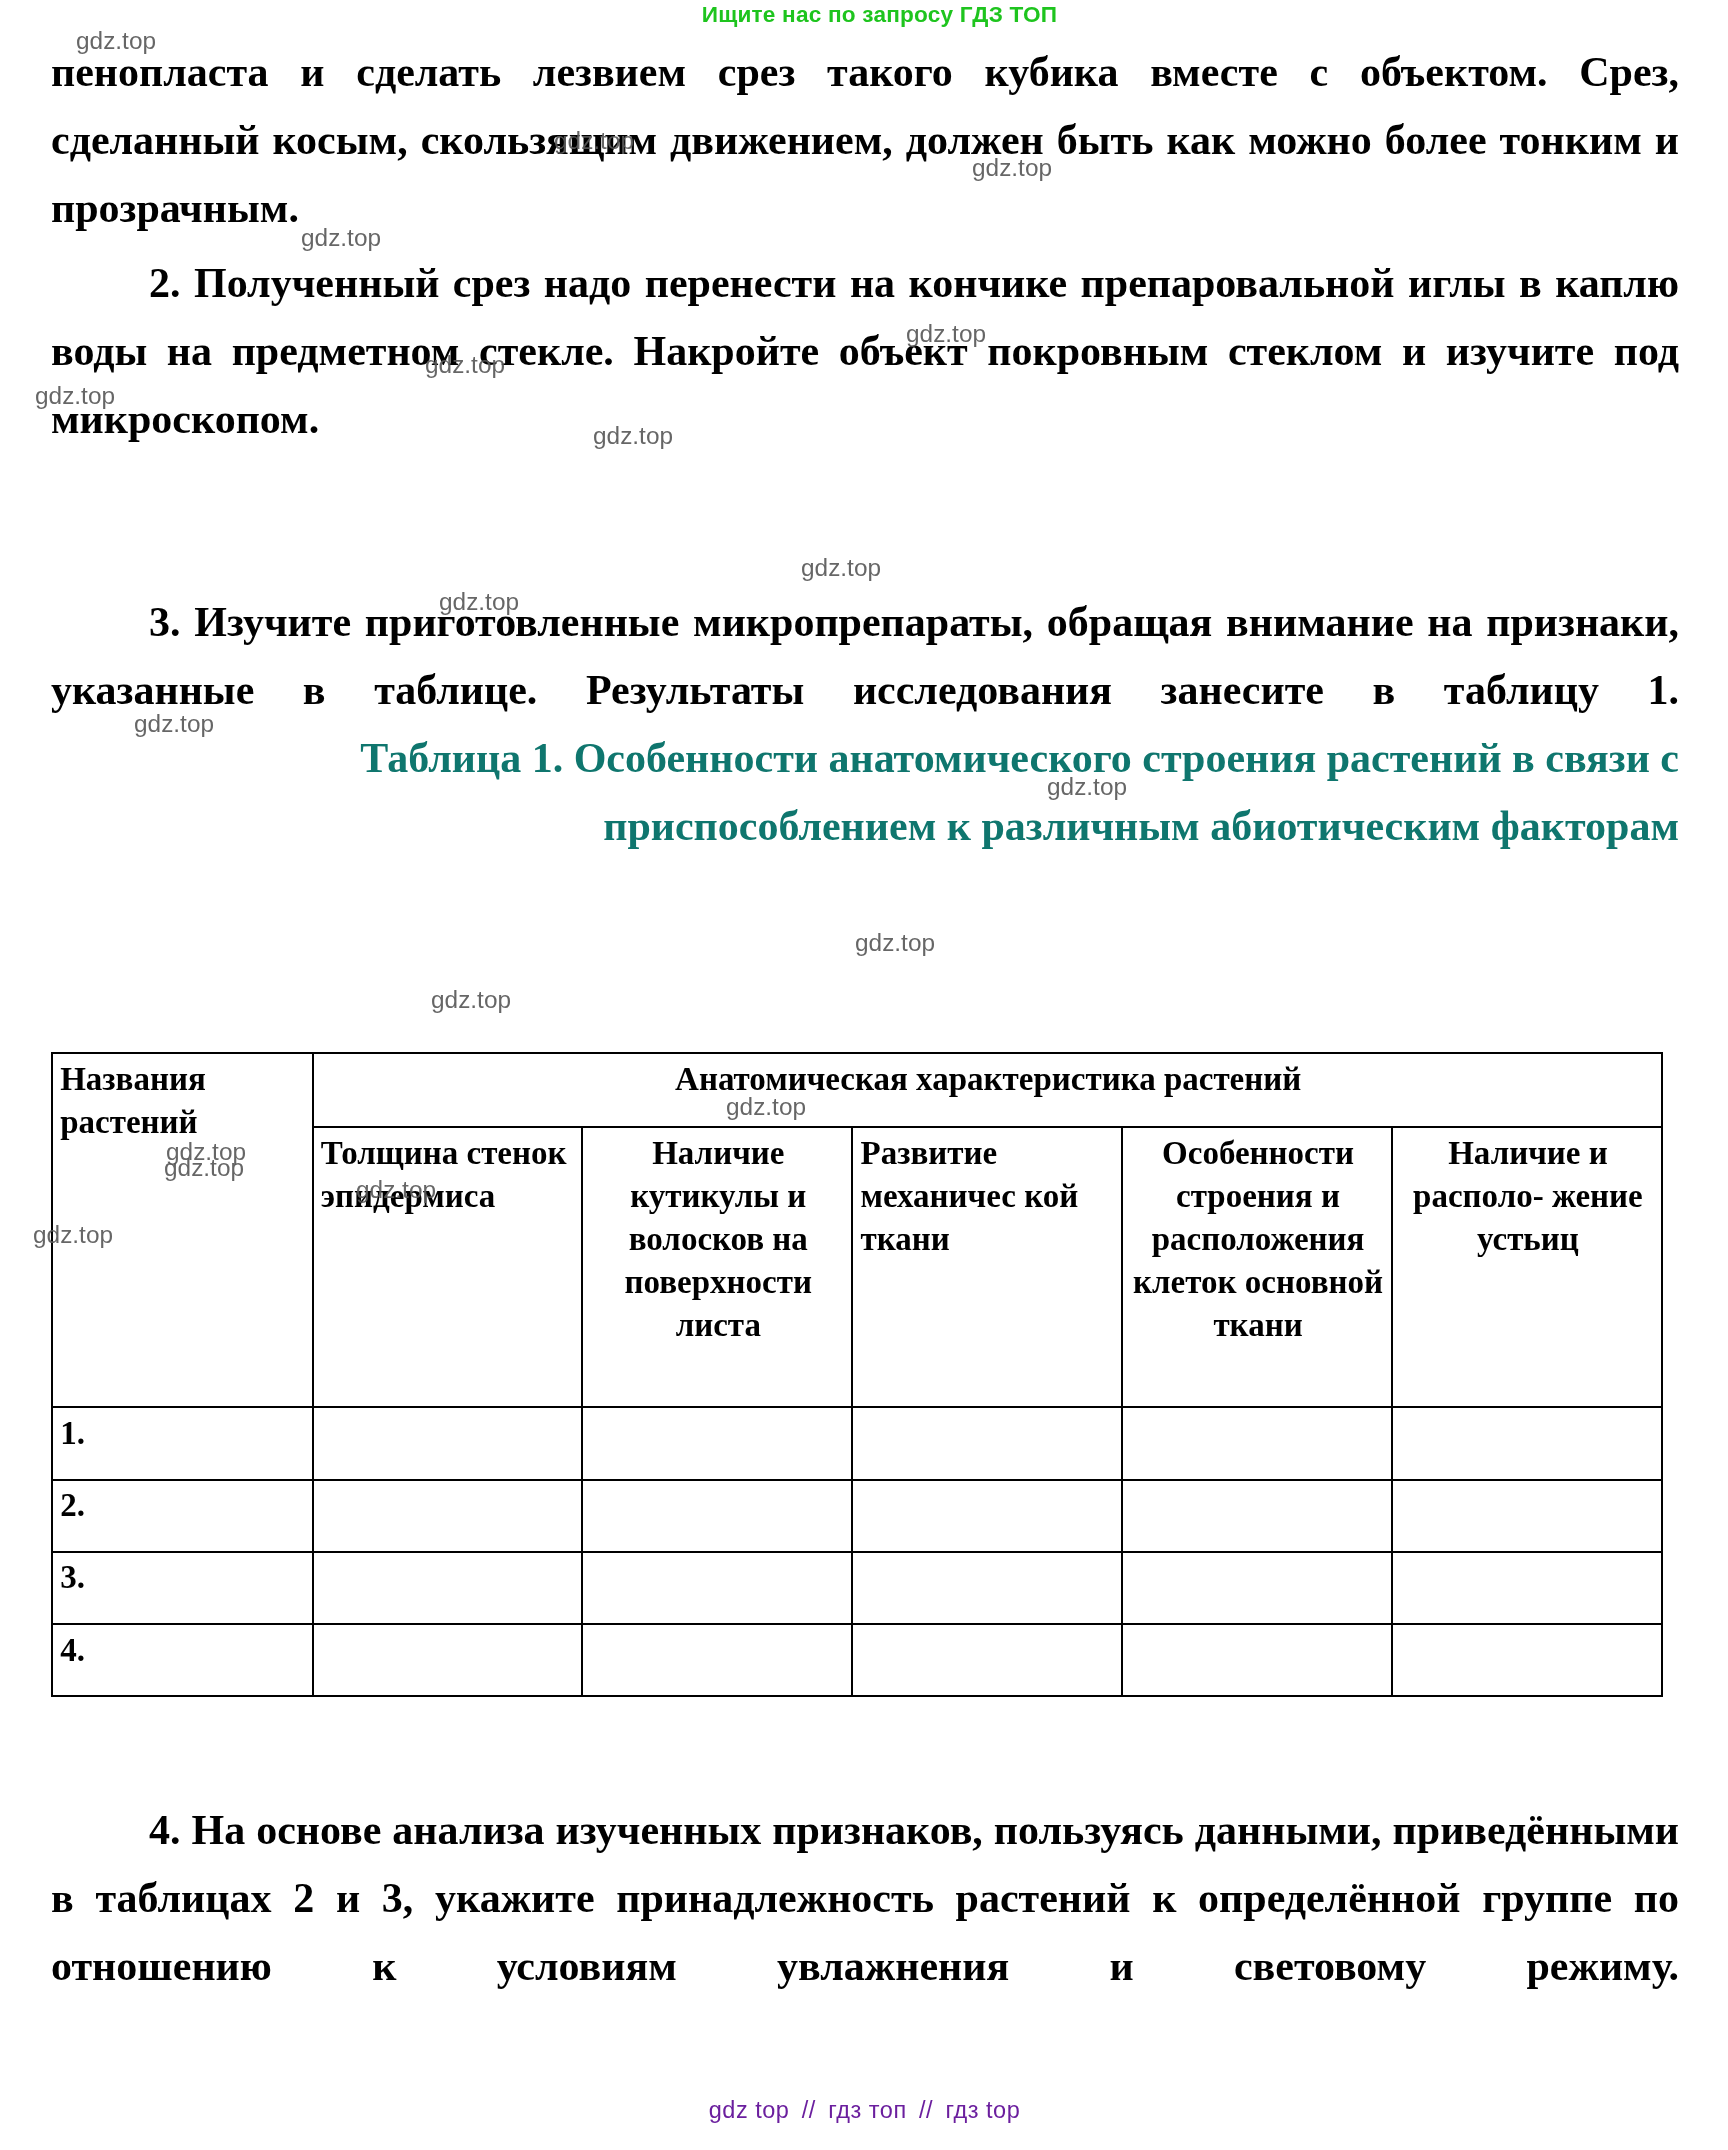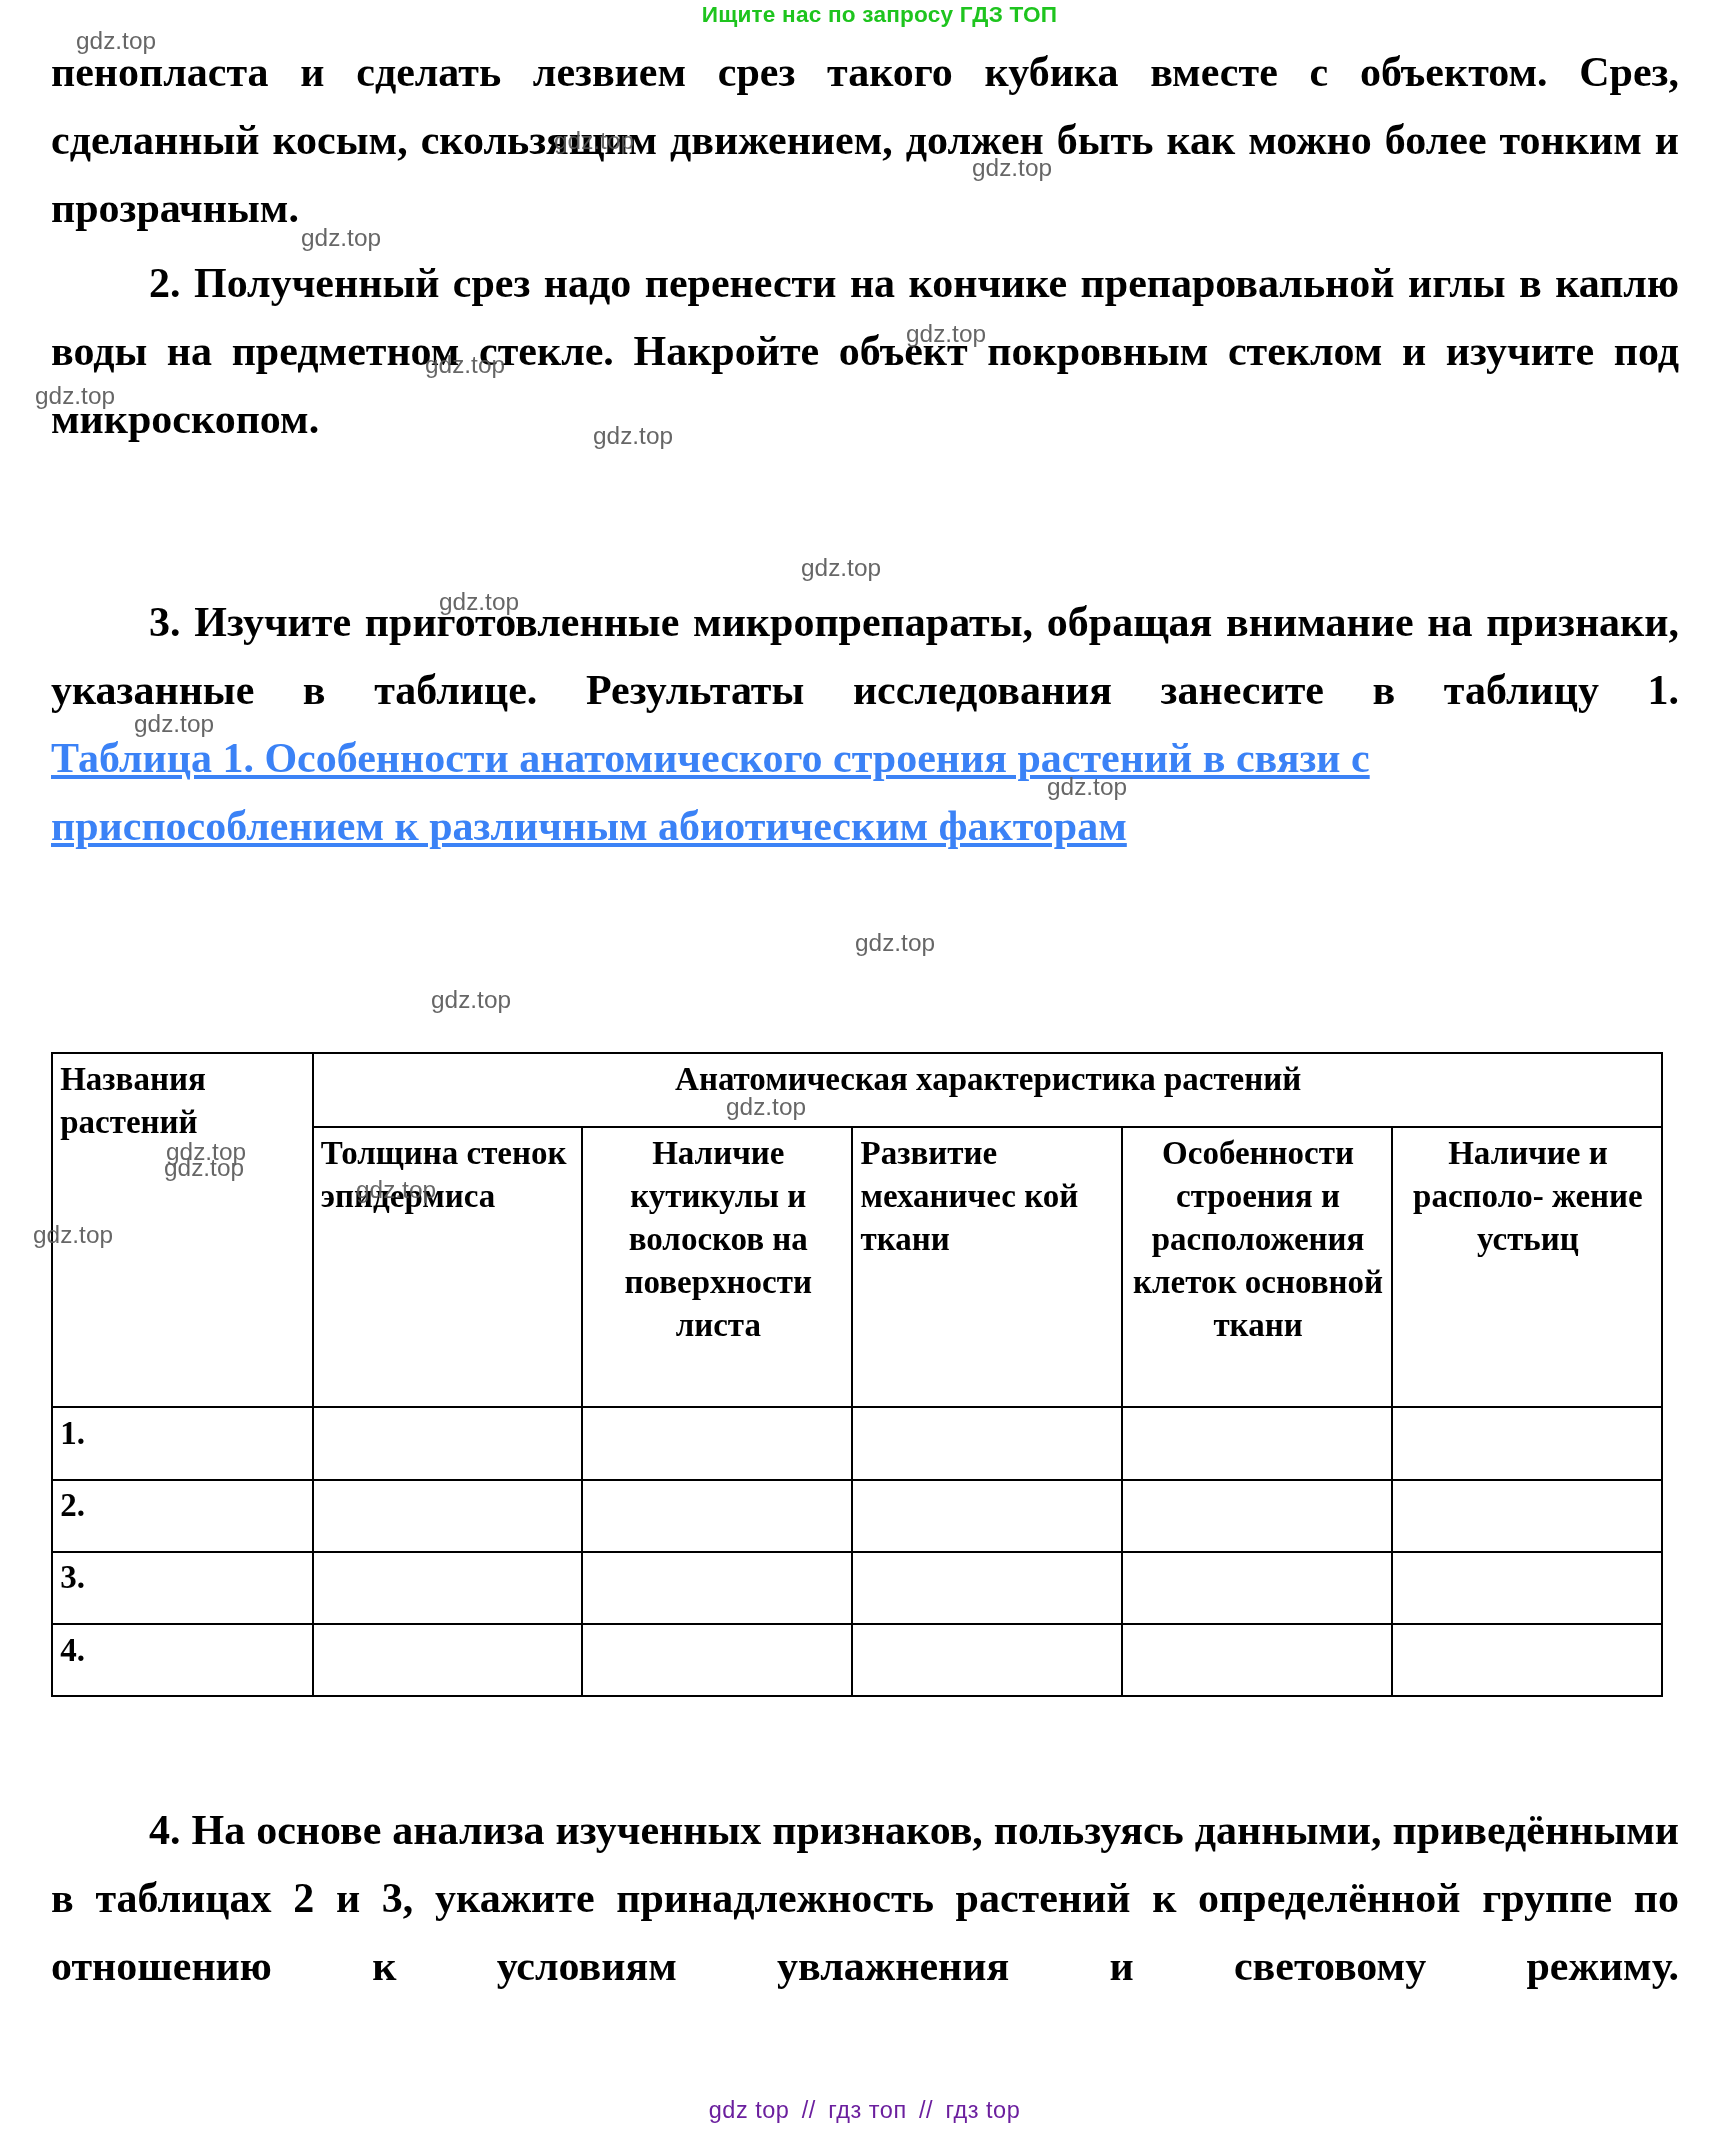--- a/index.html
+++ b/index.html
@@ -67,26 +67,25 @@
   .body-block p.stretch::after {
     content: "";
     display: inline-block;
     width: 100%;
   }
 
   .tbl-caption {
     position: absolute;
     left: 51px;
     width: 1628px;
-    color: #3b82f6;
+    color: #0f766e;
     font-size: 42px;
     font-weight: bold;
     line-height: 68px;
-    text-align: left;
-    text-decoration: underline;
+    text-align: right;
   }
 
   
   .tbl-wrap {
     position: absolute;
     left: 51px;
     top: 1052px;
     width: 1612px;
   }
   table.t1 {

